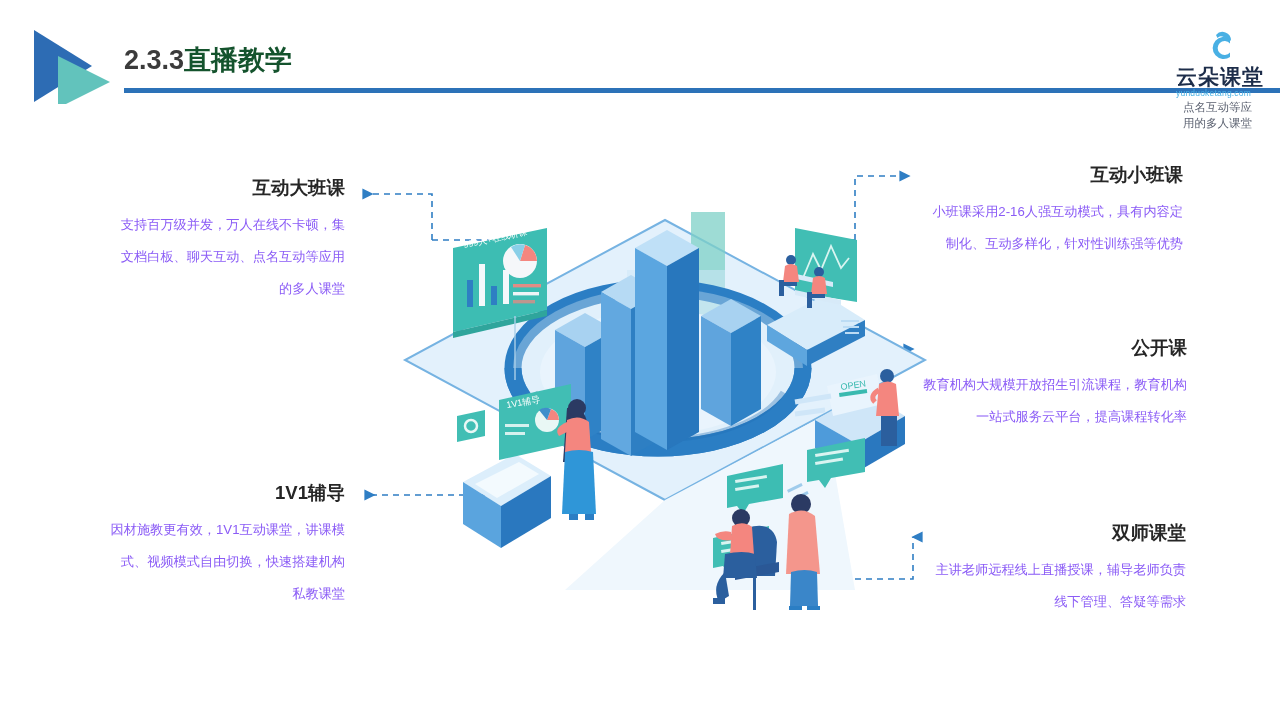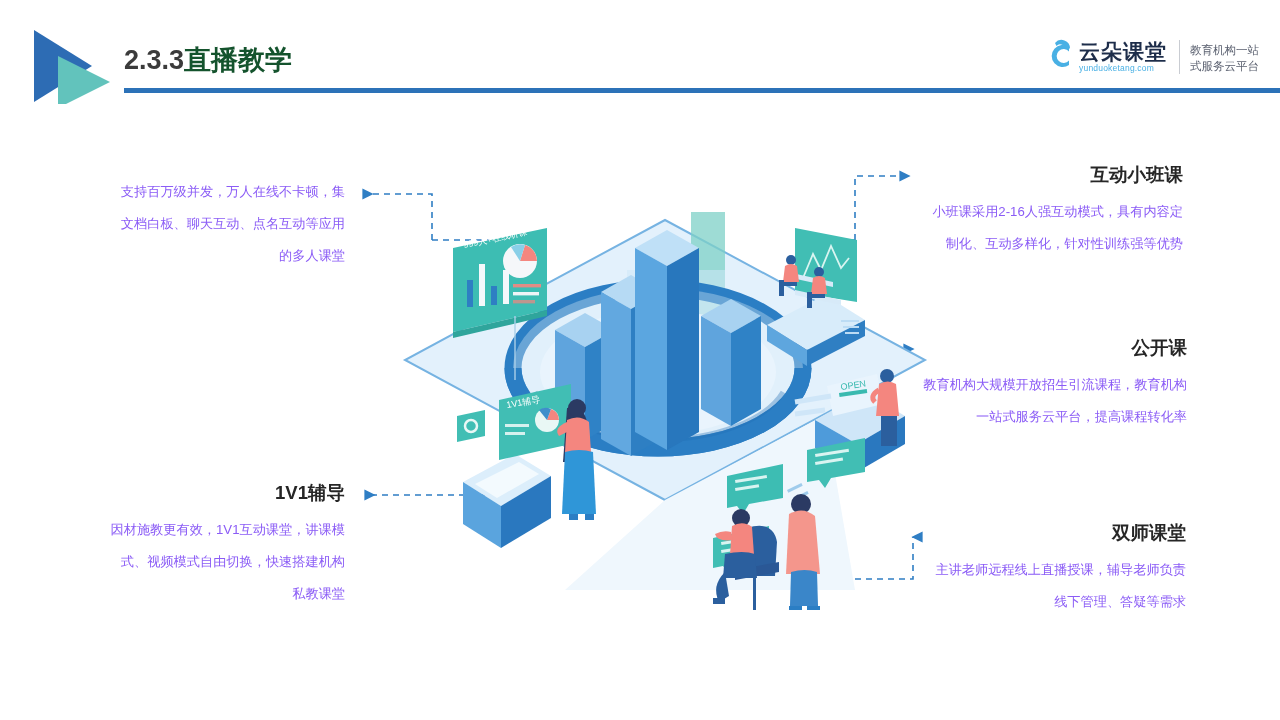--- a/index.html
+++ b/index.html
@@ -23,21 +23,21 @@
   }
   #page-title .num { font-weight: 700; }
   #page-title .cn  { font-weight: 700; color: #14532d; }
 
   #title-rule {
     position: absolute; left: 124px; top: 88px;
     width: 1156px; height: 5px; background: #2c72b8;
   }
 
   
-  #brand { position: absolute; right: 16px; top: 28px; height: 46px; display: flex; align-items: flex-end; }
+  #brand { position: absolute; right: 16px; top: 28px; height: 46px; display: flex; align-items: center; flex-direction: column; }
   #brand-cloud { width: 38px; height: 38px; position: relative; margin-right: 2px; }
   #brand-text { display: flex; flex-direction: column; justify-content: center; }
   #brand-name { font-size: 21px; font-weight: 700; color: #1d2d4a; letter-spacing: 1px; line-height: 22px; }
   #brand-url  { font-size: 8.5px; color: #49b0e4; letter-spacing: .2px; line-height: 11px; }
   #brand-div  { width: 1px; height: 34px; background: #c9ccd2; margin: 0 10px 0 12px; }
   #brand-tag  { font-size: 11.5px; color: #5b6170; line-height: 16px; width: 74px; }
 
   
   .callout { position: absolute; }
   .callout h3 {
@@ -85,21 +85,21 @@
       <svg width="38" height="38" viewBox="0 0 38 38">
         <path d="M30 11 A11 11 0 1 0 30 29 L30 24.5 A7 7 0 1 1 30 15.5 Z" fill="#49b0e4"></path>
         <path d="M16 7 A8.5 8.5 0 0 1 31 12.5 L25.5 12.5 A4.5 4.5 0 0 0 17.5 10 Z" fill="#49b0e4"></path>
       </svg>
     </div>
     <div id="brand-text">
       <div id="brand-name">云朵课堂</div>
       <div id="brand-url">yunduoketang.com</div>
     </div>
     <div id="brand-div"></div>
-    <div id="brand-tag">教育机构一站式服务云平台</div>
+    <div id="brand-tag">点名互动等应用的多人课堂</div>
   </div>
 </div>
 
 <svg id="connectors">
   <defs>
     <marker id="arrL" markerWidth="7" markerHeight="7" refX="6" refY="3.5" orient="auto">
       <polygon points="7,0 7,7 0,3.5" fill="#2f7ec4"></polygon>
     </marker>
     <marker id="arrR" markerWidth="7" markerHeight="7" refX="1" refY="3.5" orient="auto">
       <polygon points="0,0 0,7 7,3.5" fill="#2f7ec4"></polygon>
@@ -333,20 +333,21 @@
         <path d="M396 452 q14 -4 26 0 l1 34 h-28 z" fill="#3a86c9"></path>
         <rect x="394" y="486" width="13" height="6" fill="#2b7ec4"></rect>
         <rect x="412" y="486" width="13" height="6" fill="#2b7ec4"></rect>
       </g>
     </g>
 
   </svg>
 </div>
 
 <div class="callout left" id="co-big">
+  <h3>互动大班课</h3>
   <p>支持百万级并发，万人在线不卡顿，集文档白板、聊天互动、点名互动等应用的多人课堂</p>
 </div>
 
 <div class="callout right" id="co-small">
   <h3>互动小班课</h3>
   <p>小班课采用2-16人强互动模式，具有内容定制化、互动多样化，针对性训练强等优势</p>
 </div>
 
 <div class="callout right" id="co-open">
   <h3>公开课</h3>

